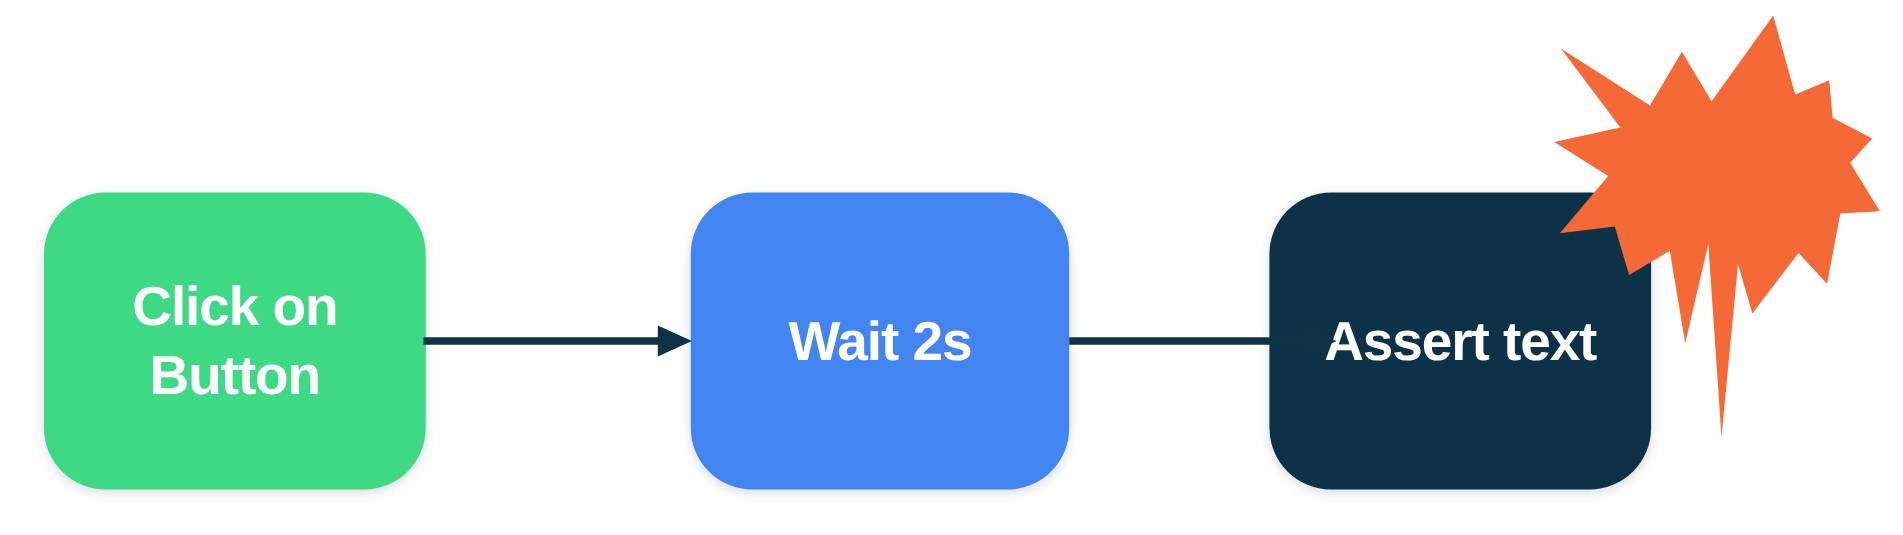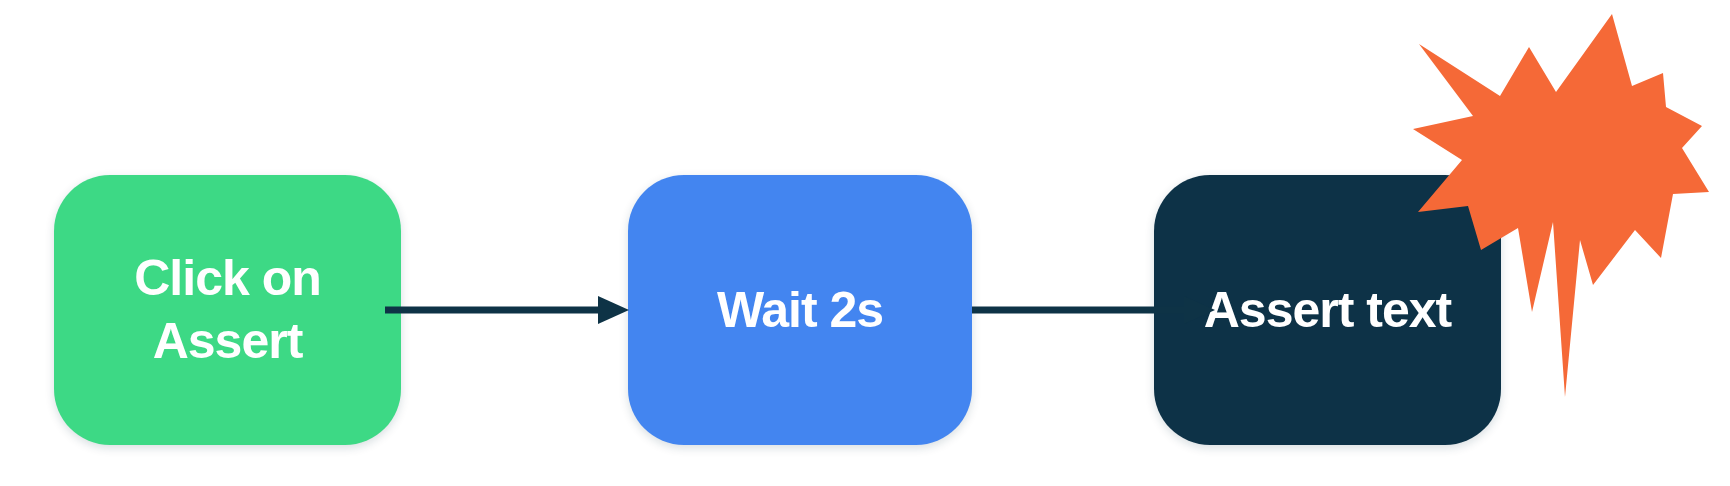--- a/index.html
+++ b/index.html
@@ -20,21 +20,21 @@
     top: 175px;
     height: 270px;
     border-radius: 56px;
     display: flex;
     align-items: center;
     justify-content: center;
     text-align: center;
     box-shadow: 0 3px 10px rgba(13, 50, 71, 0.16);
     z-index: 1;
   }
-  #step1 { left: 54px;   width: 347px; background: var(--step-click,  #3dd985); }
+  #step1 { left: 40px;   width: 347px; background: var(--step-click,  #3dd985); }
   #step2 { left: 628px;  width: 344px; background: var(--step-wait,   #4385f0); }
   #step3 { left: 1154px; width: 347px; background: var(--step-assert, #0d3247); }
   .step-label {
     color: var(--label-text, #ffffff);
     font-weight: 700;
     font-size: 50px;
     line-height: 63px;
     letter-spacing: -1px;
   }
   .step-label .line { display: block; }
@@ -59,21 +59,21 @@
   }
 </style>
 </head>
 <body>
 
 <div class="canvas">
 
   <div class="step-box" id="step1">
     <div class="step-label">
       <span class="line">Click on</span>
-      <span class="line">Assert</span>
+      <span class="line">Button</span>
     </div>
   </div>
 
   <div class="step-box" id="step2">
     <div class="step-label">
       <span class="line">Wait 2s</span>
     </div>
   </div>
 
   <div class="step-box" id="step3">

